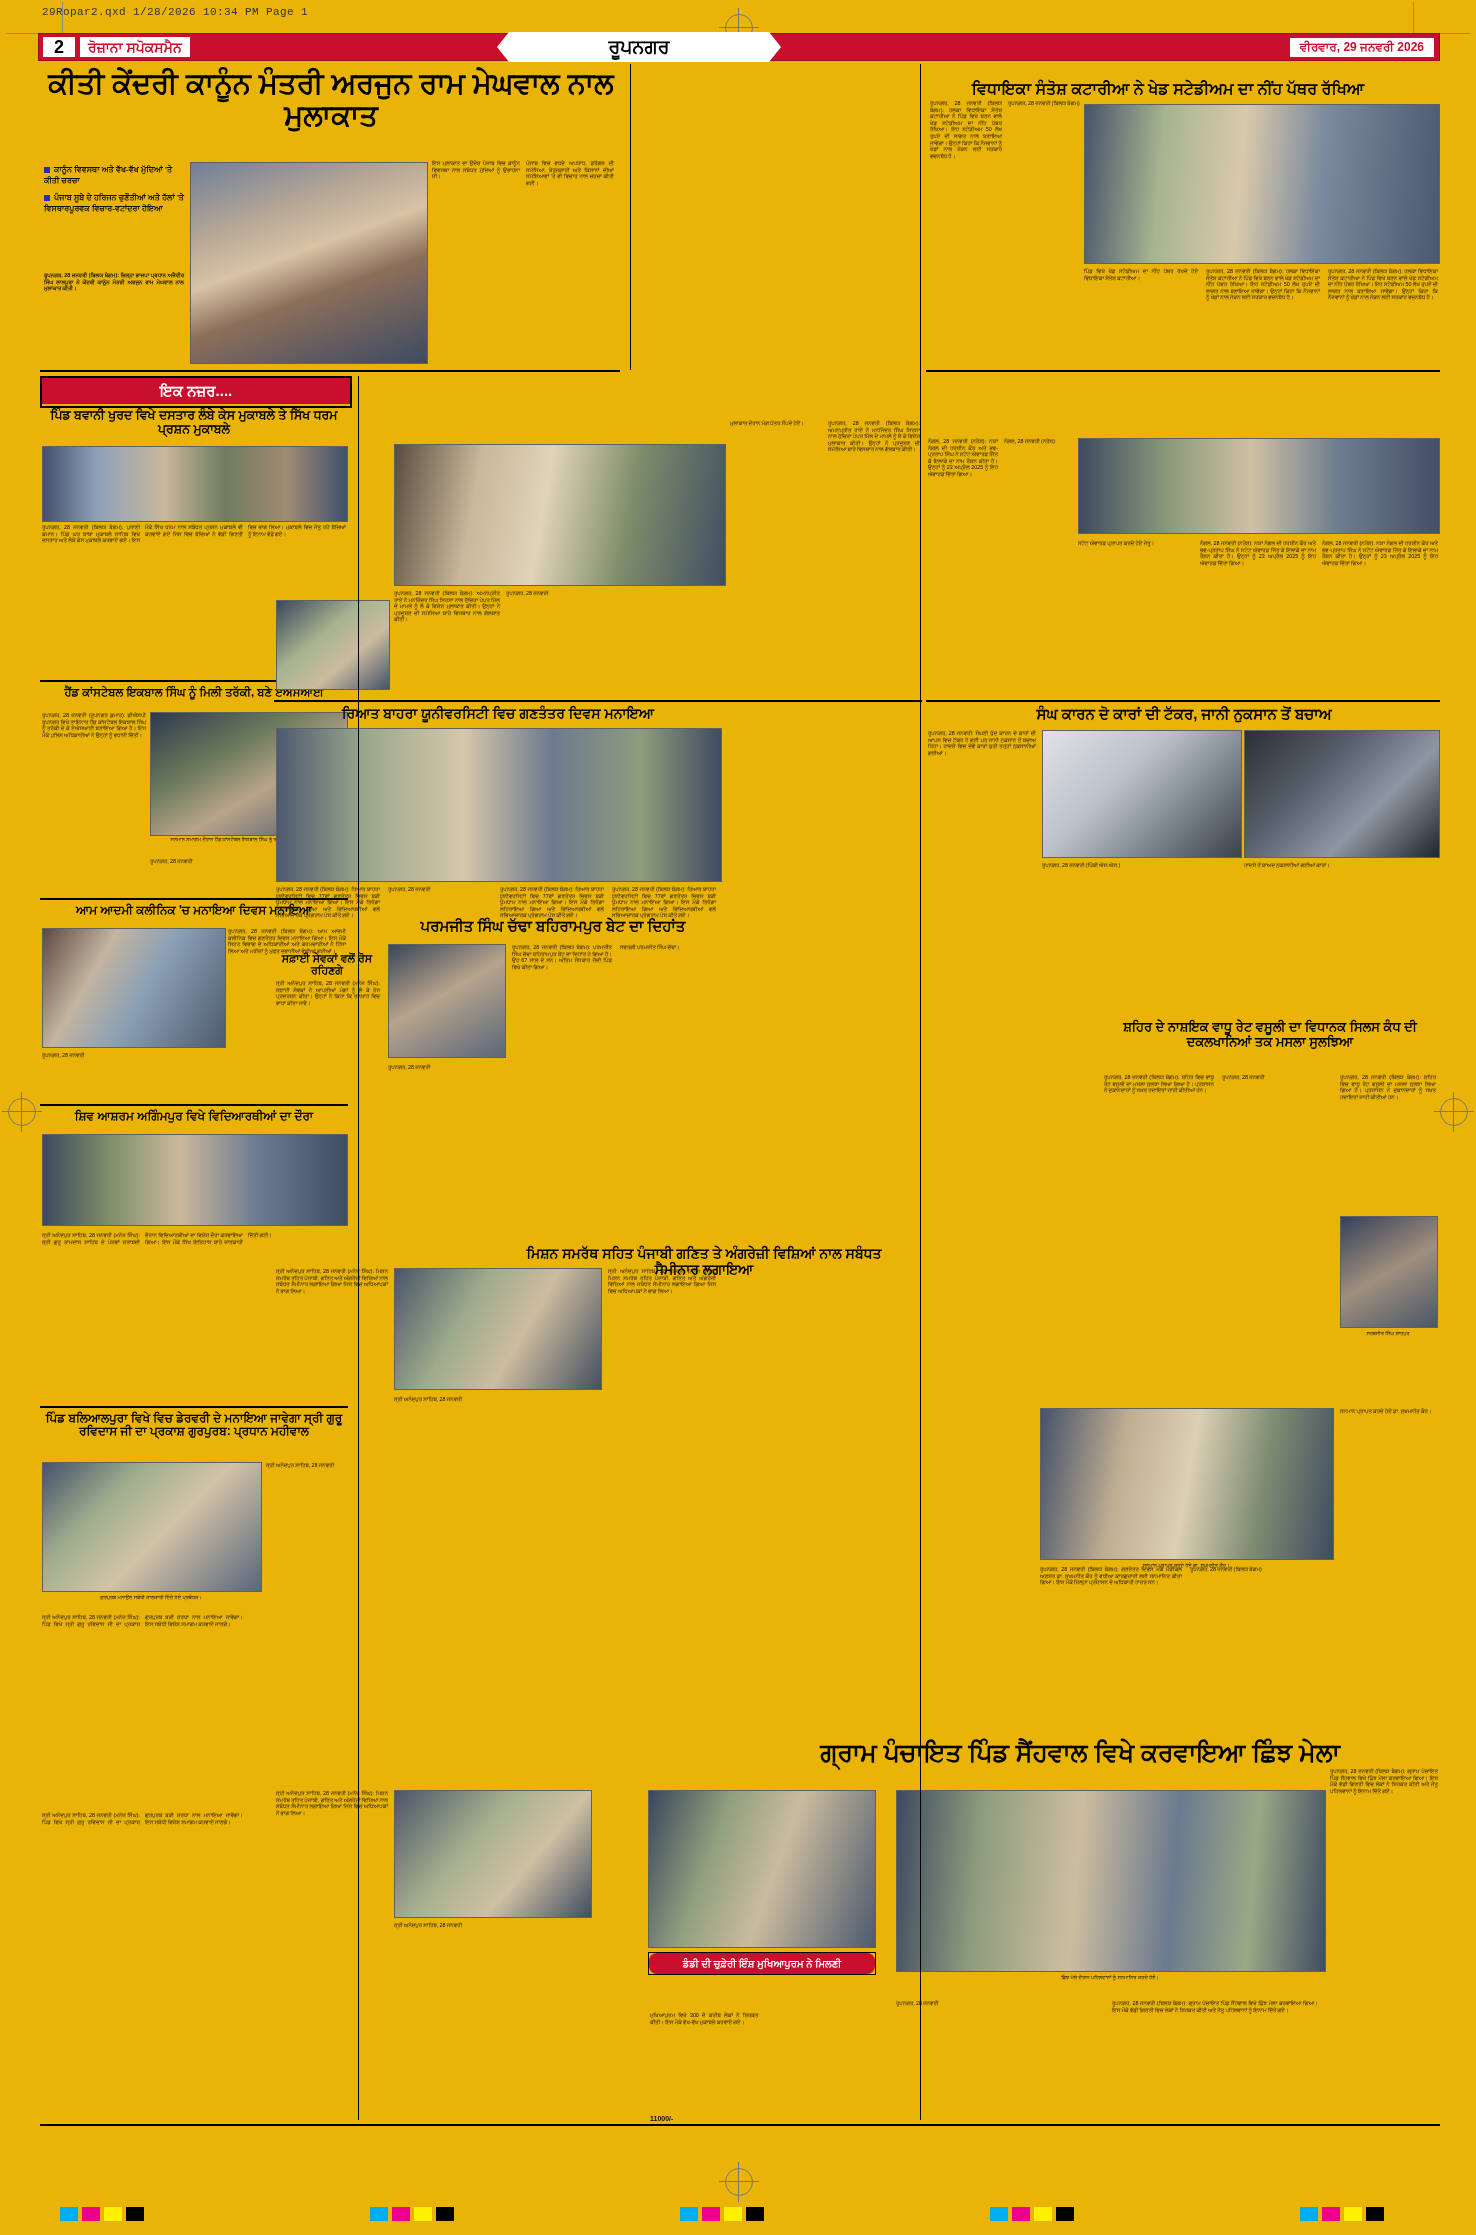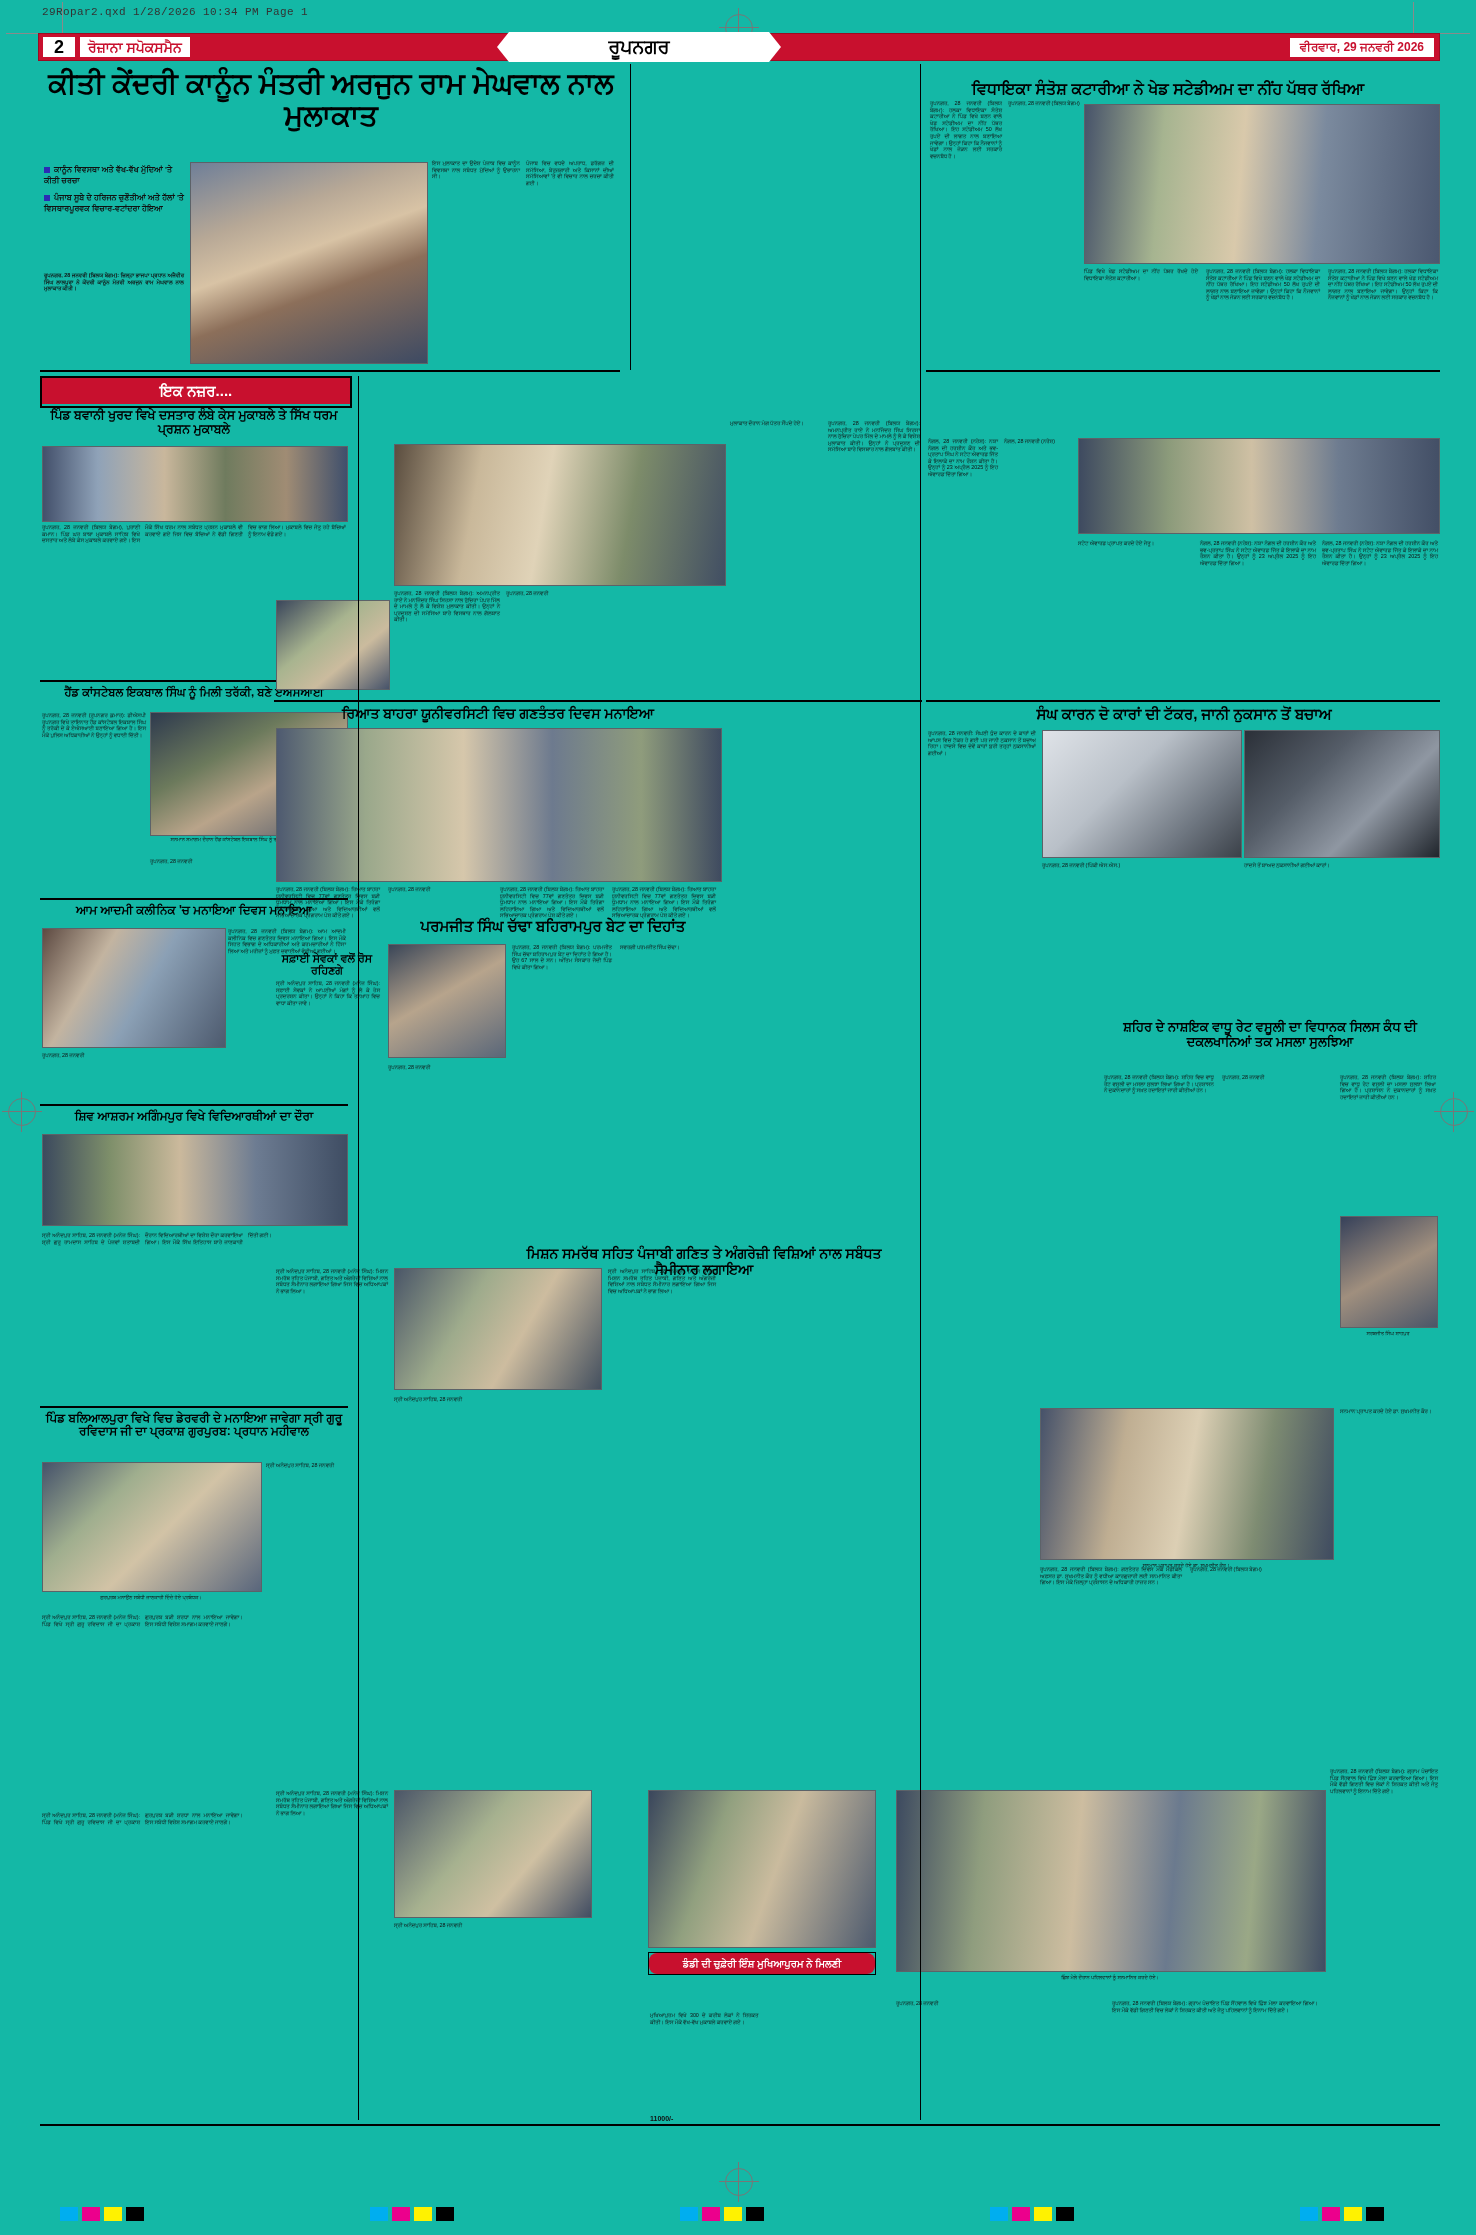--- a/index.html
+++ b/index.html
@@ -1,18 +1,18 @@
 <!DOCTYPE html>
 <html><head>
 <meta charset="utf-8">
 <style>
   html,body{margin:0;padding:0;background:#ffffff;}
   body{width:1476px;height:2235px;font-family:"Liberation Sans",sans-serif;position:relative;overflow:hidden;}
 
-  .page{position:absolute;left:0;top:0;width:1476px;height:2235px;background:#14b8a6;}
+  .page{position:absolute;left:0;top:0;width:1476px;height:2235px;background:#eab308;}
 
   
   .filestamp{position:absolute;left:42px;top:6px;font-size:11px;color:#333;font-family:"Liberation Mono",monospace;letter-spacing:.4px;}
   .cropline-v{position:absolute;width:1px;background:#8a8a8a;}
   .cropline-h{position:absolute;height:1px;background:#8a8a8a;}
   .reg{position:absolute;width:26px;height:26px;border-radius:50%;border:1px solid #777;}
   .reg:before{content:"";position:absolute;left:12px;top:-7px;width:1px;height:40px;background:#777;}
   .reg:after{content:"";position:absolute;top:12px;left:-7px;width:40px;height:1px;background:#777;}
 
   
@@ -308,20 +308,21 @@
     <p>ਰੂਪਨਗਰ, 28 ਜਨਵਰੀ (ਬਿਲਯ ਬੇਗਮ): ਗਣਤੰਤਰ ਦਿਵਸ ਮੌਕੇ ਮੈਡੀਕਲ ਅਫ਼ਸਰ ਡਾ. ਸੁਖਮਨੀਤ ਕੌਰ ਨੂੰ ਵਧੀਆ ਕਾਰਗੁਜ਼ਾਰੀ ਲਈ ਸਨਮਾਨਿਤ ਕੀਤਾ ਗਿਆ। ਇਸ ਮੌਕੇ ਜ਼ਿਲ੍ਹਾ ਪ੍ਰਸ਼ਾਸਨ ਦੇ ਅਧਿਕਾਰੀ ਹਾਜ਼ਰ ਸਨ।</p>
   </div>
   <div class="col-text" style="position:absolute;left:1190px;top:1566px;width:142px;height:168px;">
     <p>ਰੂਪਨਗਰ, 28 ਜਨਵਰੀ (ਬਿਲਯ ਬੇਗਮ)</p>
   </div>
   <div class="col-text" style="position:absolute;left:1340px;top:1408px;width:98px;height:326px;">
     <p>ਸਨਮਾਨ ਪ੍ਰਾਪਤ ਕਰਦੇ ਹੋਏ ਡਾ. ਸੁਖਮਨੀਤ ਕੌਰ।</p>
   </div>
   <div class="cap" style="position:absolute;left:1040px;top:1562px;width:292px;">ਸਨਮਾਨ ਪ੍ਰਾਪਤ ਕਰਦੇ ਹੋਏ ਡਾ. ਸੁਖਮਨੀਤ ਕੌਰ।</div>
 
+  <div class="hl" style="position:absolute;left:720px;top:1738px;width:720px;font-size:25px;">ਗ੍ਰਾਮ ਪੰਚਾਇਤ ਪਿੰਡ ਸੈਂਹਵਾਲ ਵਿਖੇ ਕਰਵਾਇਆ ਛਿੰਝ ਮੇਲਾ</div>
   <div class="photo" style="left:896px;top:1790px;width:428px;height:180px;">
     <div class="ph-grad" style="background:linear-gradient(95deg,#3d4a60 0%,#8f9d7e 20%,#cdbda0 42%,#6b7a8e 64%,#9aa886 82%,#404d63 100%);"></div>
   </div>
   <div class="col-text" style="position:absolute;left:1330px;top:1768px;width:108px;height:352px;">
     <p>ਰੂਪਨਗਰ, 28 ਜਨਵਰੀ (ਬਿਲਯ ਬੇਗਮ): ਗ੍ਰਾਮ ਪੰਚਾਇਤ ਪਿੰਡ ਸੈਂਹਵਾਲ ਵਿਖੇ ਛਿੰਝ ਮੇਲਾ ਕਰਵਾਇਆ ਗਿਆ। ਇਸ ਮੌਕੇ ਵੱਡੀ ਗਿਣਤੀ ਵਿਚ ਲੋਕਾਂ ਨੇ ਸ਼ਿਰਕਤ ਕੀਤੀ ਅਤੇ ਜੇਤੂ ਪਹਿਲਵਾਨਾਂ ਨੂੰ ਇਨਾਮ ਦਿੱਤੇ ਗਏ।</p>
   </div>
   <div class="col-text" style="position:absolute;left:896px;top:2000px;width:206px;height:124px;">
     <p>ਰੂਪਨਗਰ, 28 ਜਨਵਰੀ</p>
   </div>
   <div class="col-text" style="position:absolute;left:1112px;top:2000px;width:206px;height:124px;">

